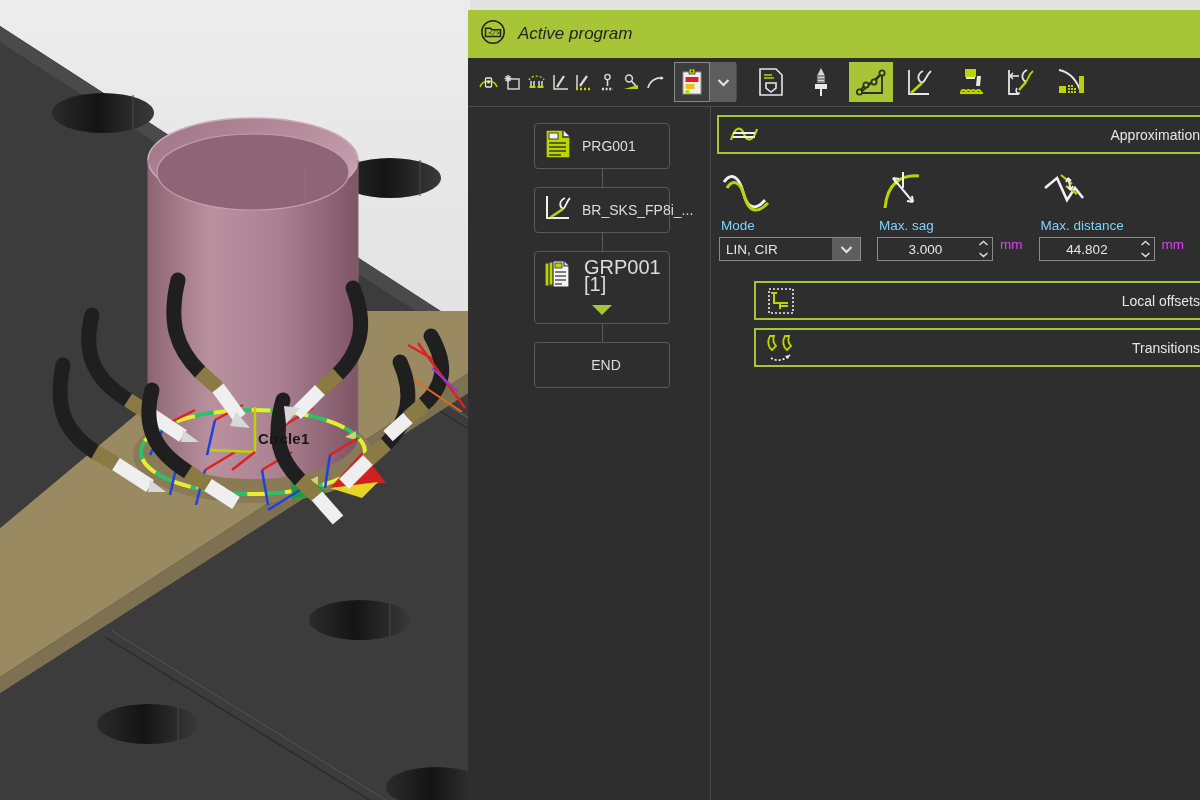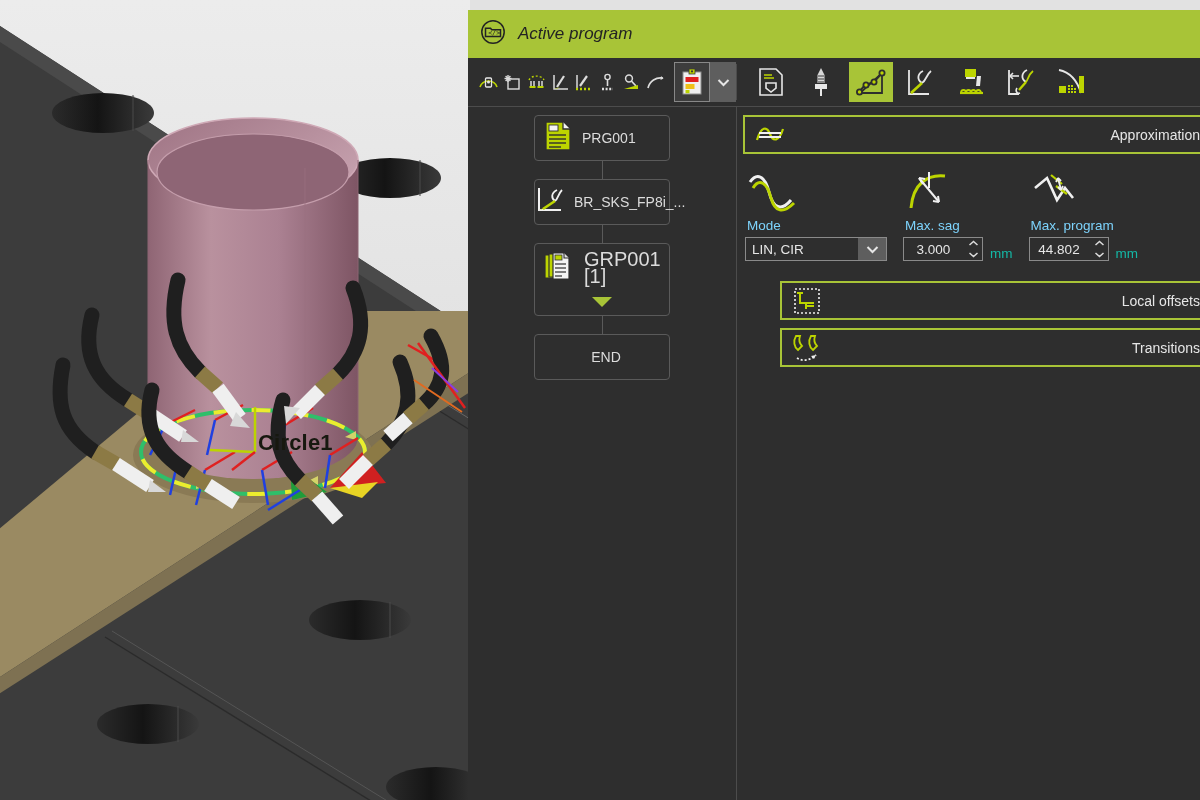--- a/index.html
+++ b/index.html
@@ -9,21 +9,21 @@
     background:#e2e2e2;
   }
   #root{position:relative;width:1200px;height:800px;}
 
   
   #viewport{position:absolute;left:0;top:0;width:470px;height:800px;overflow:hidden;background:#e2e2e2;}
   #vp-svg{position:absolute;left:0;top:0;}
   #vp-label{
     position:absolute;left:258px;top:430px;
     font-family:"Liberation Sans", sans-serif;
-    font-size:22px;font-weight:bold;color:#17180f;letter-spacing:.2px;
+    font-size:15px;font-weight:bold;color:#17180f;letter-spacing:.2px;
     pointer-events:none;
   }
 
   
   #app{position:absolute;left:468px;top:10px;width:732px;height:790px;background:#2e2e2e;}
   #titlebar{height:48px;background:#a8c437;display:flex;align-items:center;padding-left:12px;font-style:italic;}
   #title-text{font-size:17px;color:#232323;margin-left:12px;}
   #toolbars{display:flex;height:48px;background:#2e2e2e;}
   #tb-left{width:268px;display:flex;align-items:center;padding-left:10px;box-sizing:border-box;}
   #tb-div{width:1px;background:#4c4c4c;margin:6px 0;}
@@ -35,27 +35,27 @@
   .combo-btn{display:flex;align-items:center;margin-left:6px;}
   .combo-main{width:36px;height:40px;background:#3d3d3d;border:1px solid #888;display:flex;align-items:center;justify-content:center;box-sizing:border-box;}
   .combo-arrow{width:26px;height:40px;background:#5e5e5e;display:flex;align-items:center;justify-content:center;}
 
   #panes{display:flex;height:calc(790px - 48px - 48px);}
   #tree-pane{width:268px;box-sizing:border-box;position:relative;background:#2e2e2e;border-top:1px solid #4c4c4c;}
   #pane-div{width:1px;background:#4c4c4c;}
   #prop-pane{flex:1;box-sizing:border-box;background:#2e2e2e;border-top:1px solid #4c4c4c;position:relative;}
 
   
-  #tree{position:absolute;left:0;top:8px;width:268px;}
+  #tree{position:absolute;left:0;top:16px;width:268px;}
   .node{
     width:136px;margin:0 auto;background:#2e2e2e;border:1px solid #5a5a5a;border-radius:4px;
     display:flex;align-items:center;box-sizing:border-box;position:relative;
   }
   .node.h1{height:46px;padding-left:8px;}
-  .node.h2{height:46px;}
+  .node.h2{height:46px;padding-left:8px;}
   .node.grp{height:73px;padding-left:8px;align-items:flex-start;padding-top:7px;}
   .node.end{height:46px;justify-content:center;padding-left:8px;}
   .node-label{font-size:14px;color:#dcdcdc;margin-left:9px;white-space:nowrap;}
   .node-label2{font-size:20px;color:#dcdcdc;margin-left:9px;line-height:17px;}
   .connector{width:1px;height:18px;background:#5a5a5a;margin:0 auto;}
   .grp-caret{position:absolute;left:50%;margin-left:-10px;bottom:8px;width:0;height:0;
     border-left:10px solid transparent;border-right:10px solid transparent;border-top:10px solid #a8c437;}
   #crosshair{position:absolute;left:694px;top:422px;}
 
   
@@ -66,35 +66,35 @@
   }
   .section-head.nofill{border-bottom:2px solid #a8c437;margin-left:43px;}
   .sec-icon{width:34px;margin-left:8px;display:flex;align-items:center;justify-content:center;}
   .sec-title{font-size:14px;color:#e6e6e6;margin-left:10px;}
   .sec-gap{height:8px;}
 
   .field-row{display:flex;padding:14px 0 0 8px;}
   .field{margin-right:16px;}
   .field-icon{height:46px;display:flex;align-items:flex-end;padding-left:2px;}
   .field-label{font-size:13.5px;color:#7dd3fc;margin:4px 0 4px 2px;}
-  .field-ctl{display:flex;align-items:flex-end;}
+  .field-ctl{display:flex;align-items:flex-start;}
   .sel-box{
     width:142px;height:24px;border:1px solid #8a8a8a;background:#2e2e2e;box-sizing:border-box;
     display:flex;align-items:center;
   }
   .sel-val{font-size:13.5px;color:#e6e6e6;padding-left:6px;flex:1;}
   .sel-arrow{width:28px;height:22px;background:#5e5e5e;display:flex;align-items:center;justify-content:center;}
   .num-box{
-    width:80px;height:24px;border:1px solid #8a8a8a;background:#2e2e2e;box-sizing:border-box;
+    width:116px;height:24px;border:1px solid #8a8a8a;background:#2e2e2e;box-sizing:border-box;
     display:flex;align-items:center;
   }
   .num-val{flex:1;text-align:center;font-size:13.5px;color:#e6e6e6;padding-right:2px;}
   .spin{width:17px;height:22px;display:flex;flex-direction:column;justify-content:center;}
   .spin div{height:11px;display:flex;align-items:center;justify-content:center;}
-  .unit{font-size:13.5px;color:#14b8a6;margin-left:7px;}
+  .unit{font-size:13.5px;color:#d946ef;margin-left:7px;}
 </style>
 </head>
 <body>
 
 <div id="root">
 
   <div id="viewport">
     <svg id="vp-svg" width="470" height="800" viewBox="0 0 470 800">
       <defs>
         <linearGradient id="gBg" x1="0" y1="0" x2="0" y2="1">
@@ -589,21 +589,21 @@
               <div class="field-icon">
                 <svg width="52" height="44" viewBox="0 0 52 44">
                   <path d="M4 18 L16 8 L26 30 L34 18 L42 28" fill="none" stroke="#f0f0f0" stroke-width="2.6"></path>
                   <path d="M20 5 L31 14" stroke="#bcd400" stroke-width="2.2"></path>
                   <path d="M25 16 L36 24" stroke="#bcd400" stroke-width="2.2"></path>
                   <path d="M27 8 L30 20" stroke="#f0f0f0" stroke-width="1.8"></path>
                   <path d="M27 8 L25 12 M27 8 L30 11" stroke="#f0f0f0" stroke-width="1.8" fill="none"></path>
                   <path d="M30 20 L27 17 M30 20 L32 16" stroke="#f0f0f0" stroke-width="1.8" fill="none"></path>
                 </svg>
               </div>
-              <div class="field-label">Max. program</div>
+              <div class="field-label">Max. distance</div>
               <div class="field-ctl">
                 <div class="num-box">
                   <span class="num-val">44.802</span>
                   <span class="spin">
                     <div>
                       <svg width="11" height="7" viewBox="0 0 11 7">
                           <path d="M1.5 5 L5.5 1.5 L9.5 5" fill="none" stroke="#dcdcdc" stroke-width="1.5"></path>
                         </svg>
                     </div>
                     <div>

